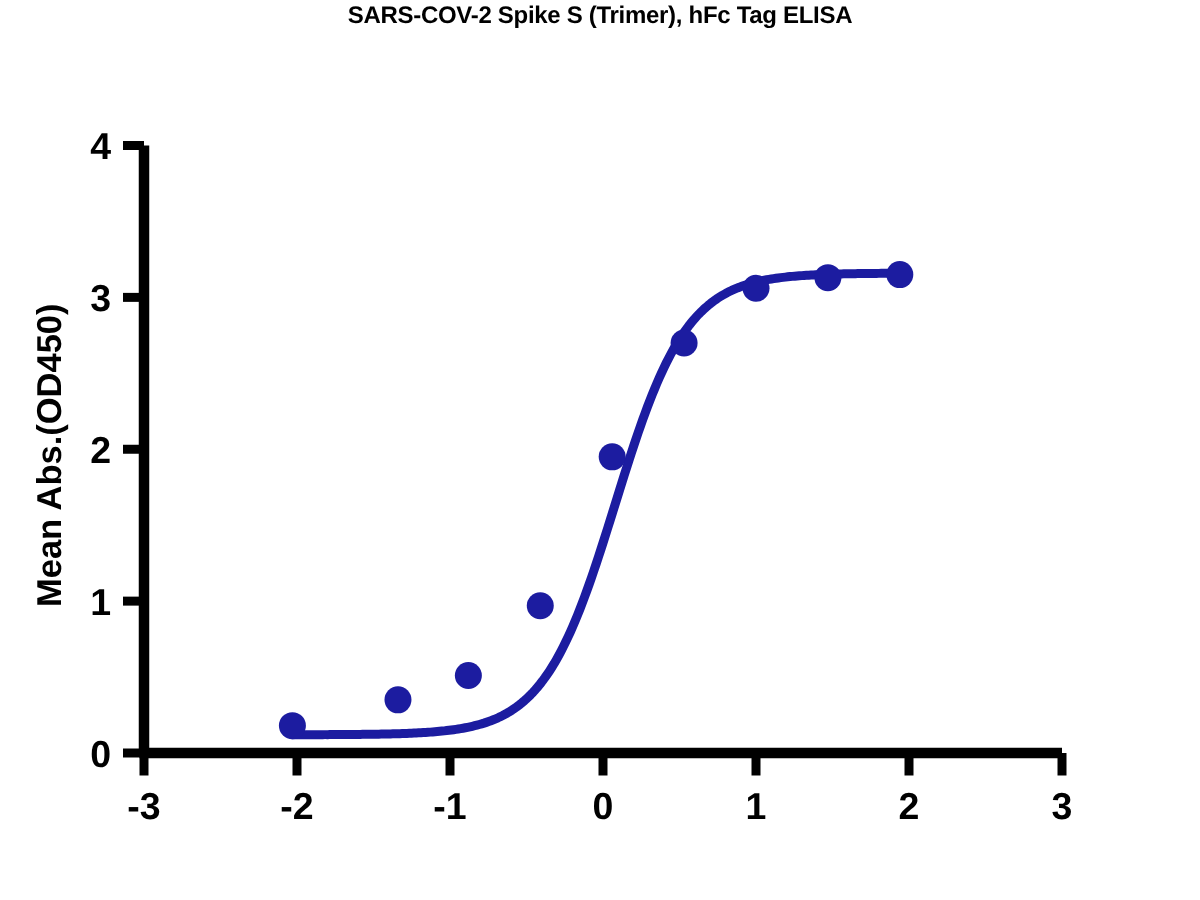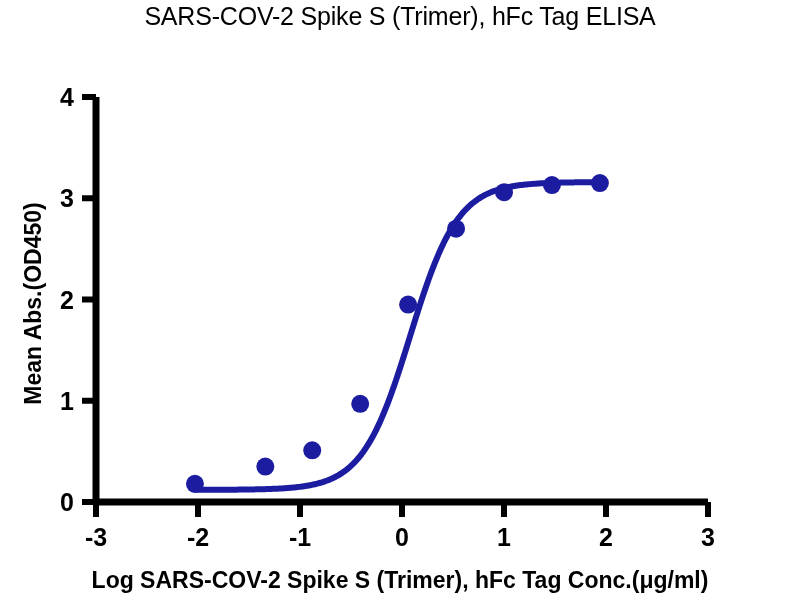--- a/index.html
+++ b/index.html
@@ -20,22 +20,22 @@
     width: 800px;
     height: 600px;
     background: #ffffff;
   }
   .title {
     position: absolute;
     left: 0;
     top: 2px;
     width: 800px;
     text-align: center;
-    font-size: 25px;
-    font-weight: normal;
+    font-size: 16px;
+    font-weight: bold;
     color: #000000;
     letter-spacing: -0.2px;
     white-space: nowrap;
   }
   .subtitle {
     position: absolute;
     left: 0;
     top: 38px;
     width: 800px;
     text-align: center;
@@ -85,21 +85,20 @@
 </head>
 <body>
 
 <div id="figure">
 
   <div class="title">SARS-COV-2 Spike S (Trimer), hFc Tag ELISA</div>
 
 
   <div class="ylabel">Mean Abs.(OD450)</div>
 
-  <div class="xlabel">Log SARS-COV-2 Spike S (Trimer), hFc Tag Conc.(μg/ml)</div>
 
   <svg class="plot" viewBox="0 0 800 600">
 
     <g>
       <line id="y-axis-line" x1="96" y1="97" x2="96" y2="502" stroke="#000000" stroke-width="7"></line>
       <line id="x-axis-line" x1="93" y1="502" x2="708" y2="502" stroke="#000000" stroke-width="7"></line>
     </g>
     <g id="y-ticks">
         <line x1="82" y1="502" x2="96" y2="502" stroke="#000000" stroke-width="6"></line>
         <text x="74" y="511" text-anchor="end" class="tick-text">0</text>

